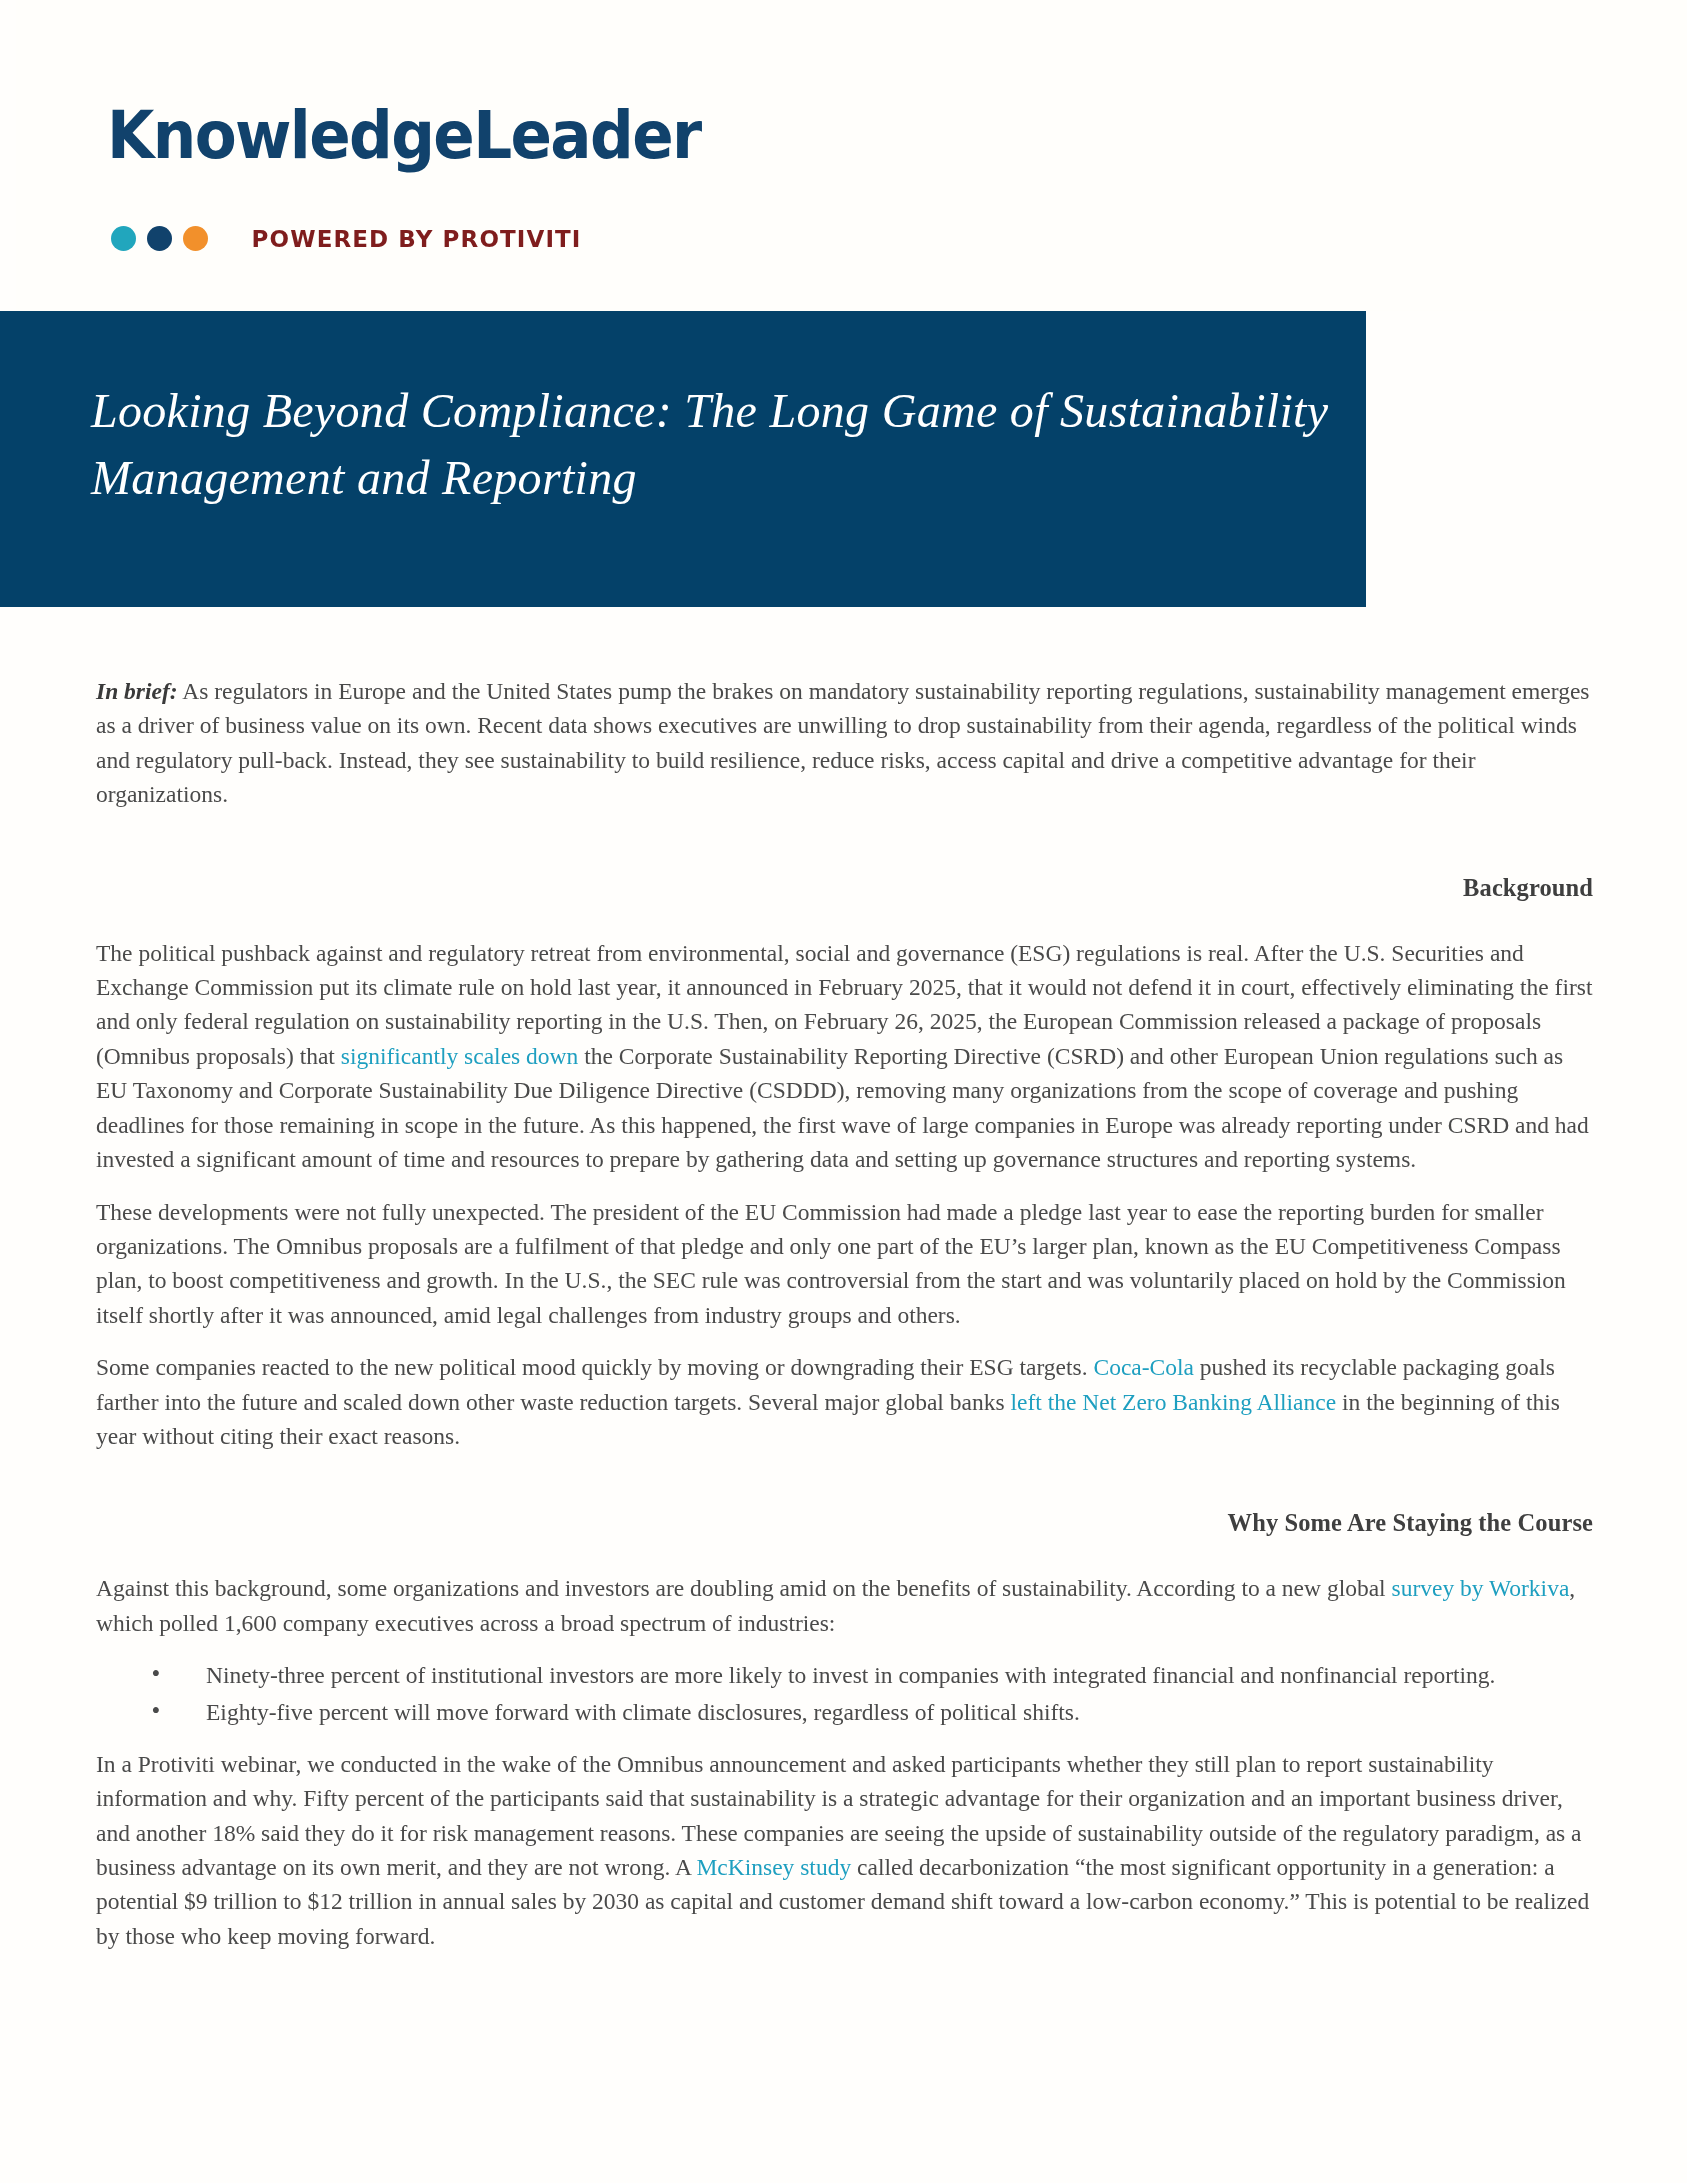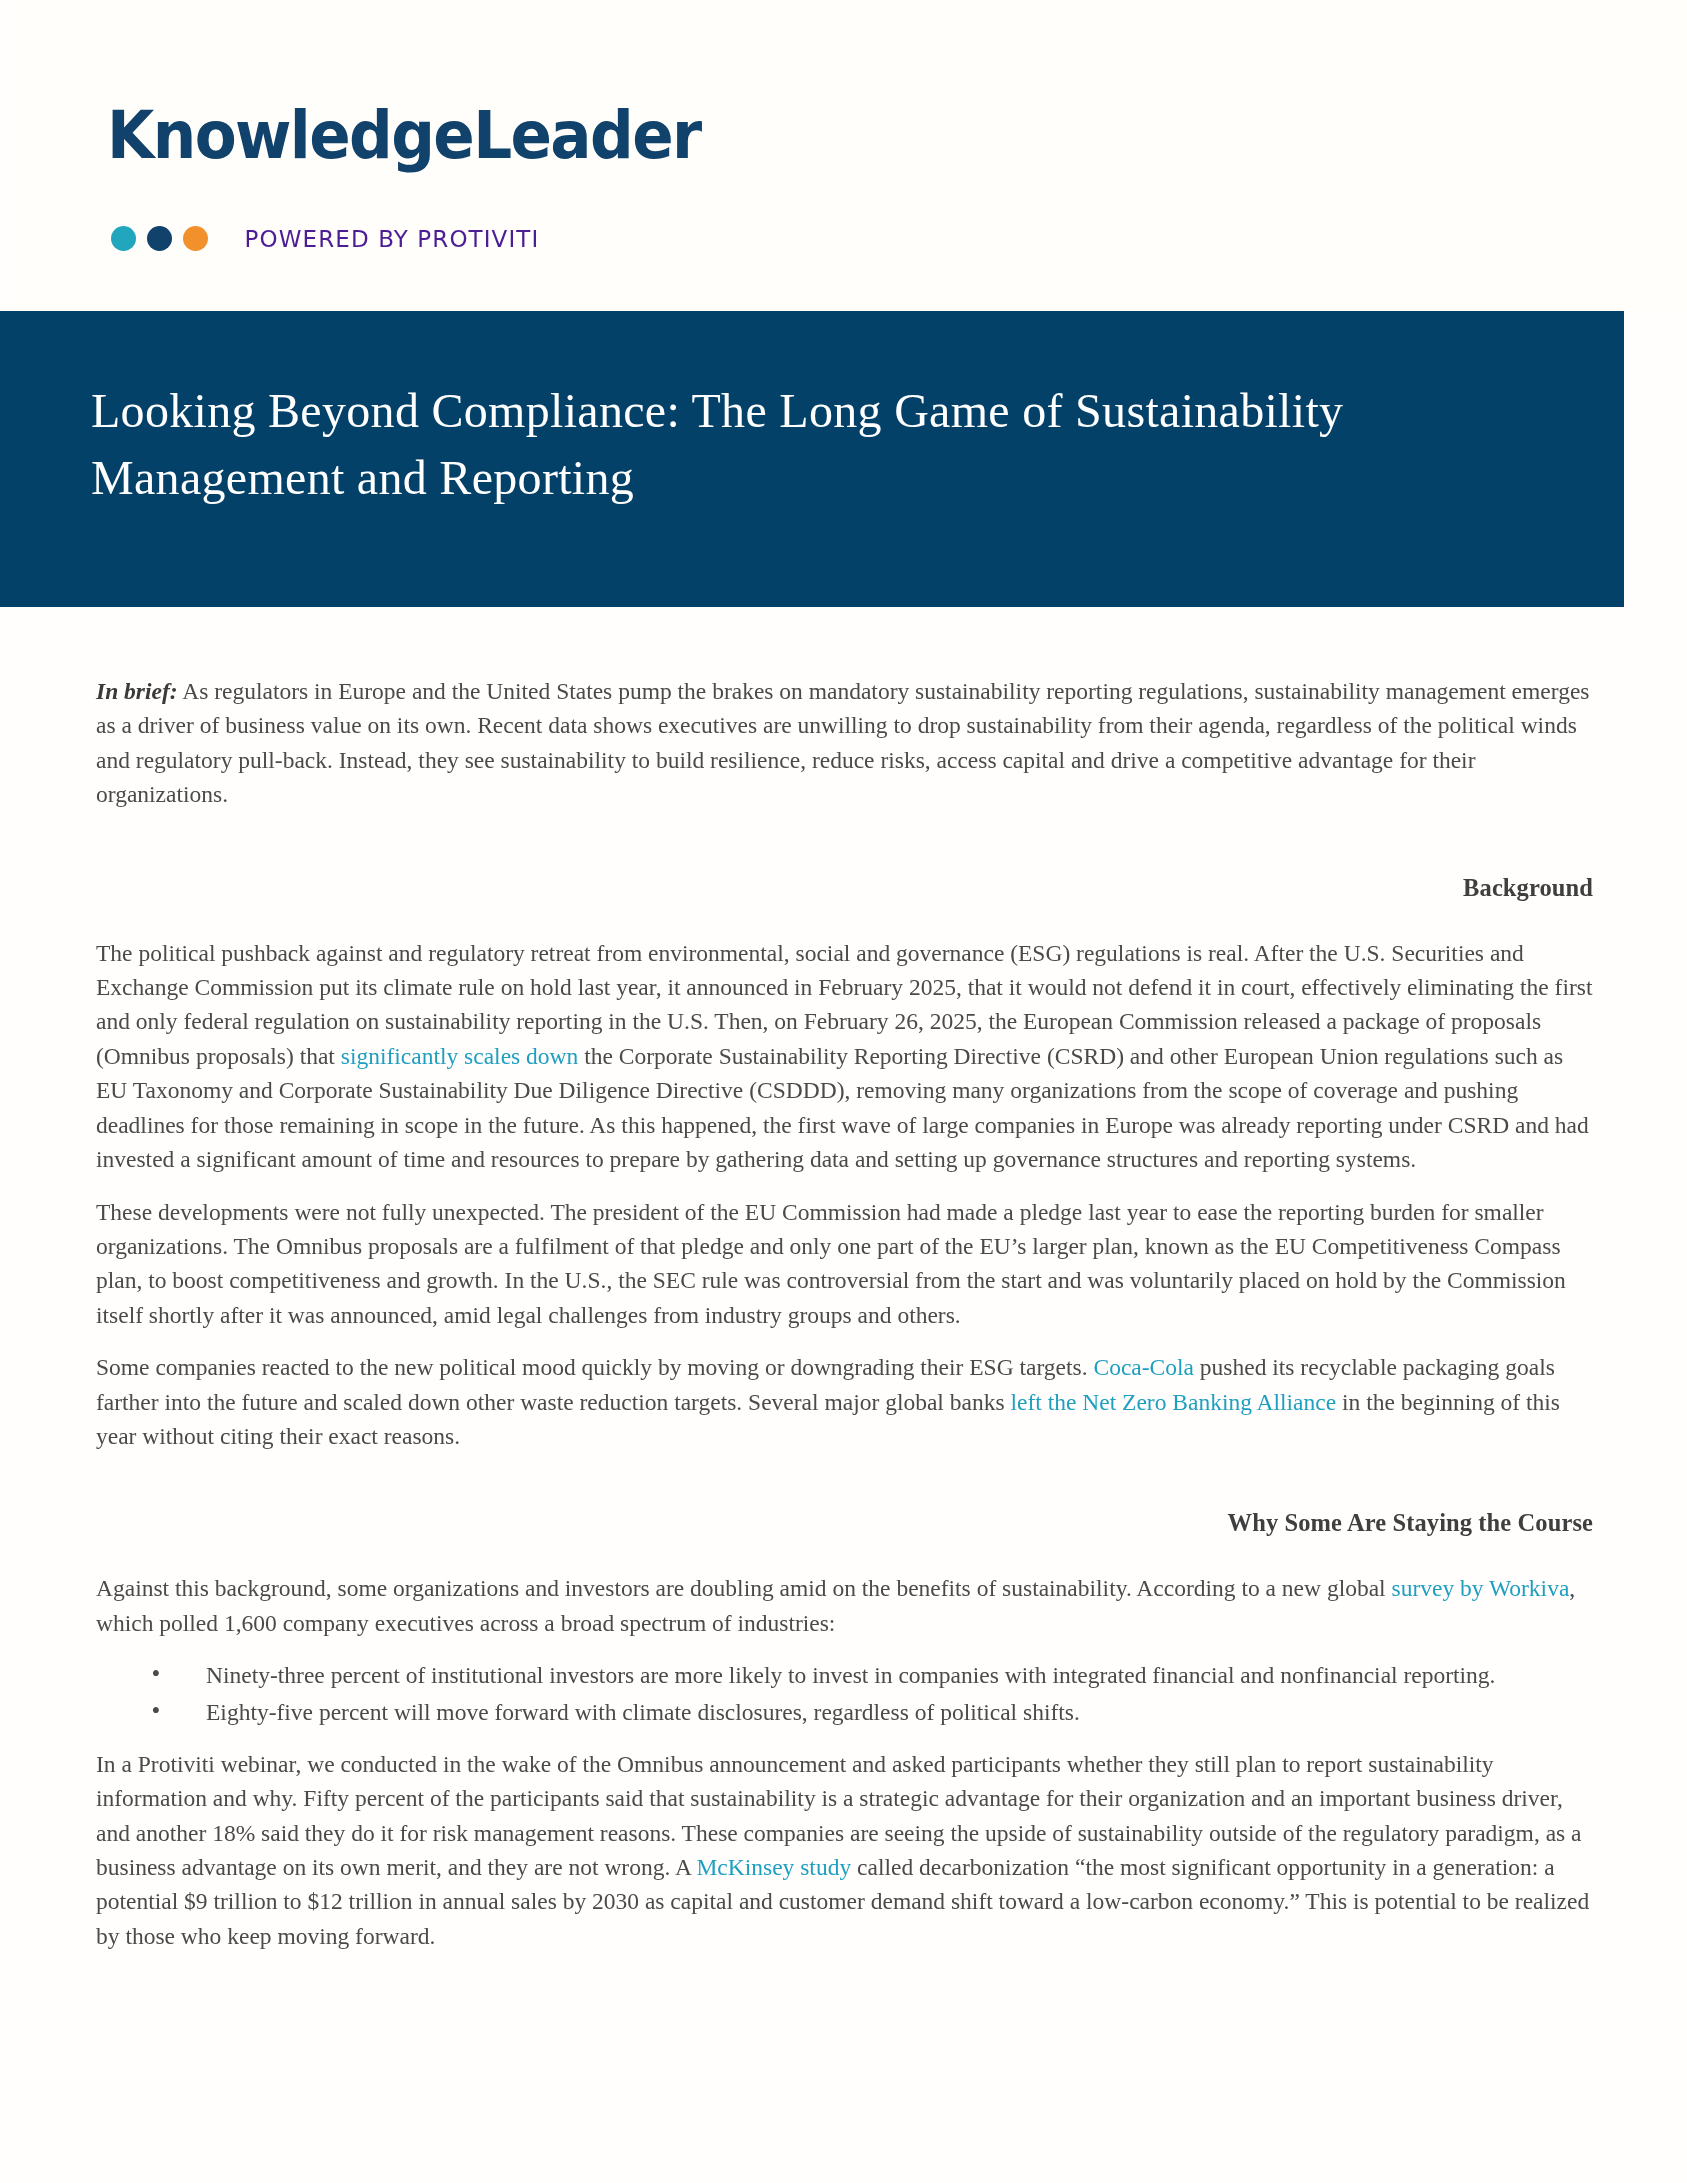--- a/index.html
+++ b/index.html
@@ -51,36 +51,37 @@
     height: 25px;
     border-radius: 50%;
     margin-right: 11.2px;
     display: inline-block;
   }
   .dot-1 { background: #21a6bd; }
   .dot-2 { background: #11426c; }
   .dot-3 { background: #f2902b; }
   .kl-powered {
     font-family: "DejaVu Sans", sans-serif;
-    font-weight: 400;
+    font-weight: 700;
     font-size: 23px;
     letter-spacing: 1.1px;
-    color: #4c1d95;
-    margin-left: 25px;
+    color: #7f1d1d;
+    margin-left: 32px;
     white-space: nowrap;
   }
 
   
   .banner {
     position: absolute;
     left: 0;
     top: 311px;
-    width: 1624px;
+    width: 1366px;
     height: 296px;
     background: #044169;
+    font-style: italic;
   }
   .banner-title {
     position: absolute;
     left: 91px;
     top: 66px;
     width: 1389px;
     color: #ffffff;
     font-family: "Liberation Serif", "DejaVu Serif", serif;
     font-weight: 400;
     font-size: 48px;

